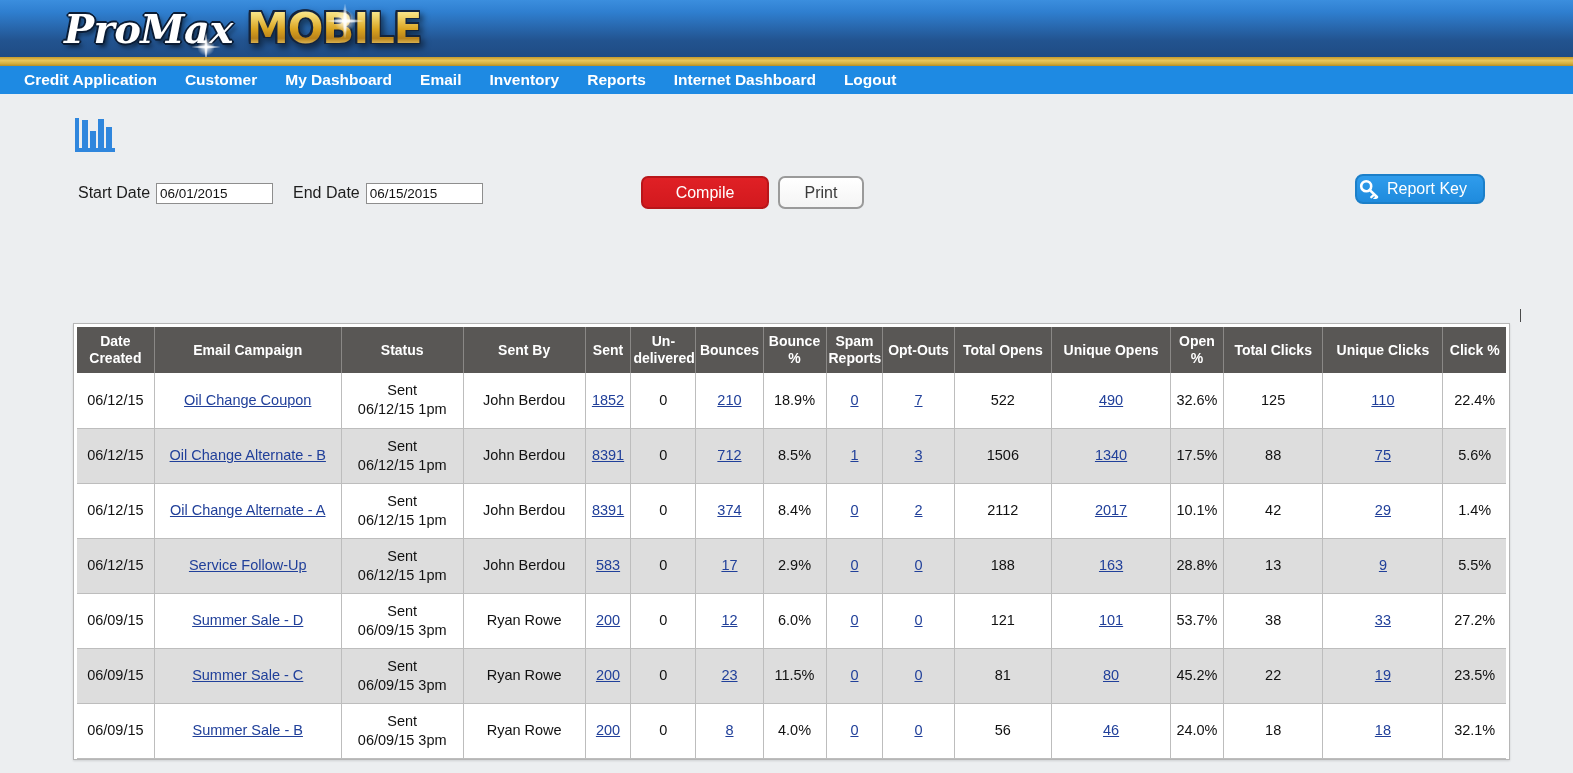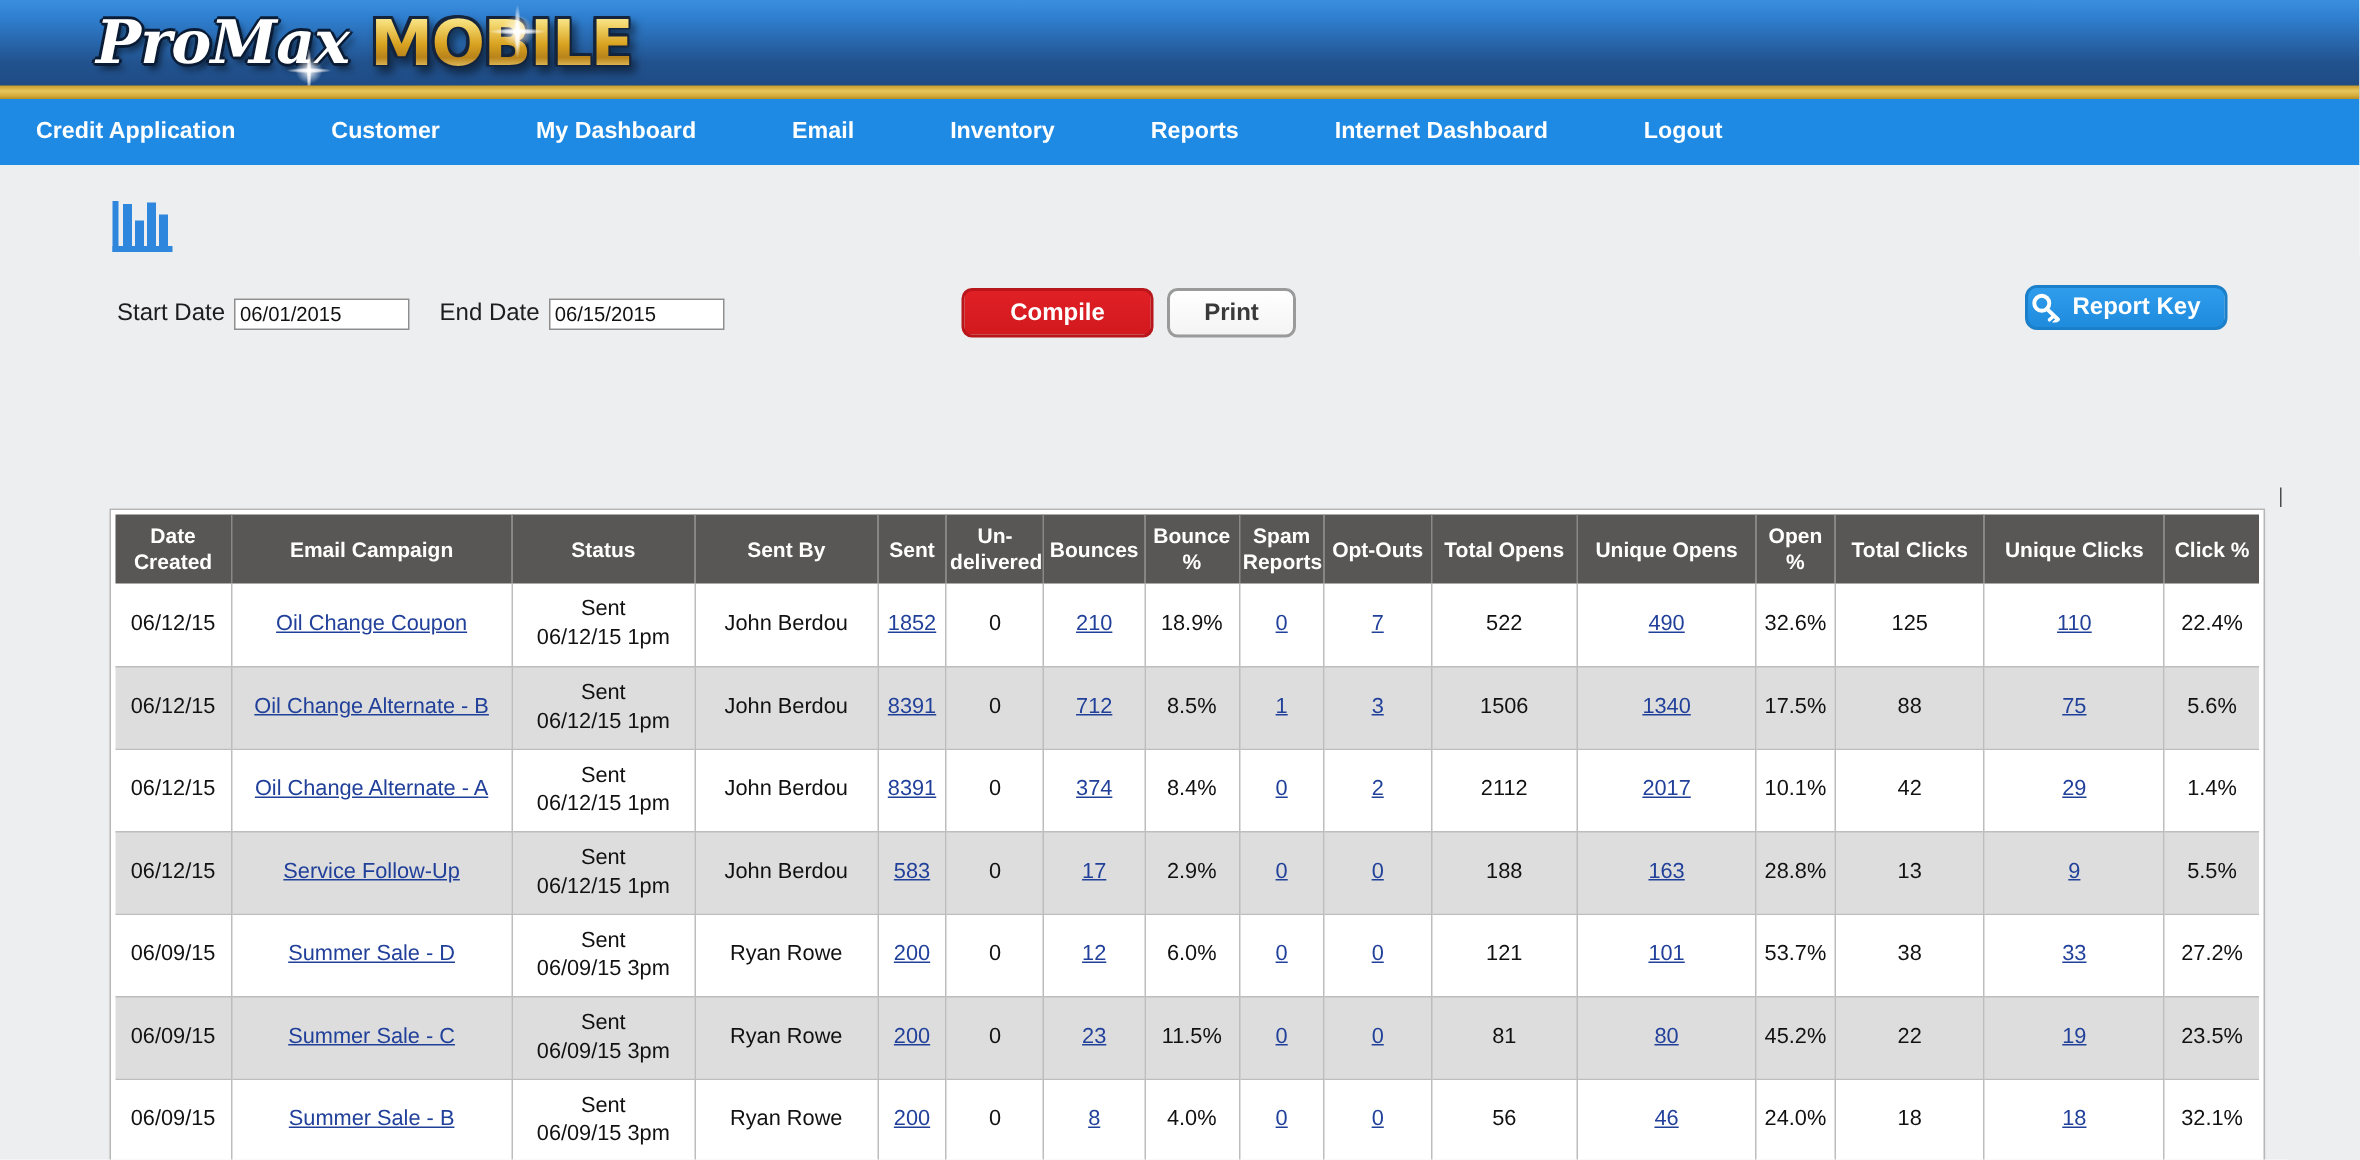--- a/index.html
+++ b/index.html
@@ -75,27 +75,26 @@
     background:
       radial-gradient(ellipse 50% 6% at 50% 50%, #fff 0%, rgba(255,255,255,.75) 35%, rgba(255,255,255,0) 72%),
       radial-gradient(ellipse 6% 50% at 50% 50%, #fff 0%, rgba(255,255,255,.75) 35%, rgba(255,255,255,0) 72%),
       radial-gradient(circle at 50% 50%, rgba(255,255,255,.95) 0%, rgba(255,255,255,0) 30%);
   }
   #sparkle-a { left: 185px; top: 26px; width: 42px; height: 42px; }
   #sparkle-b { left: 318px; top: -4px; width: 54px; height: 50px; }
 
   
   #navbar {
-    height: 44px;
+    height: 28px;
     background: #1e8ae3;
     display: flex;
     align-items: center;
     padding-left: 10px;
     box-sizing: border-box;
-    gap: 36px;
   }
   .nav-item {
     color: #ffffff;
     font-size: 15.5px;
     font-weight: bold;
     padding: 0 14px;
     line-height: 44px;
     white-space: nowrap;
     cursor: pointer;
     text-decoration: none;
@@ -155,21 +154,21 @@
     position: absolute;
     left: 641px;
     top: 6px;
     display: flex;
     align-items: center;
     gap: 9px;
   }
   .btn {
     border-radius: 7px;
     font-size: 16px;
-    font-weight: bold;
+    font-weight: normal;
     color: #fff;
     display: flex;
     align-items: center;
     justify-content: center;
     cursor: pointer;
     box-sizing: border-box;
     height: 33px;
     padding: 0 16px;
     white-space: nowrap;
   }

